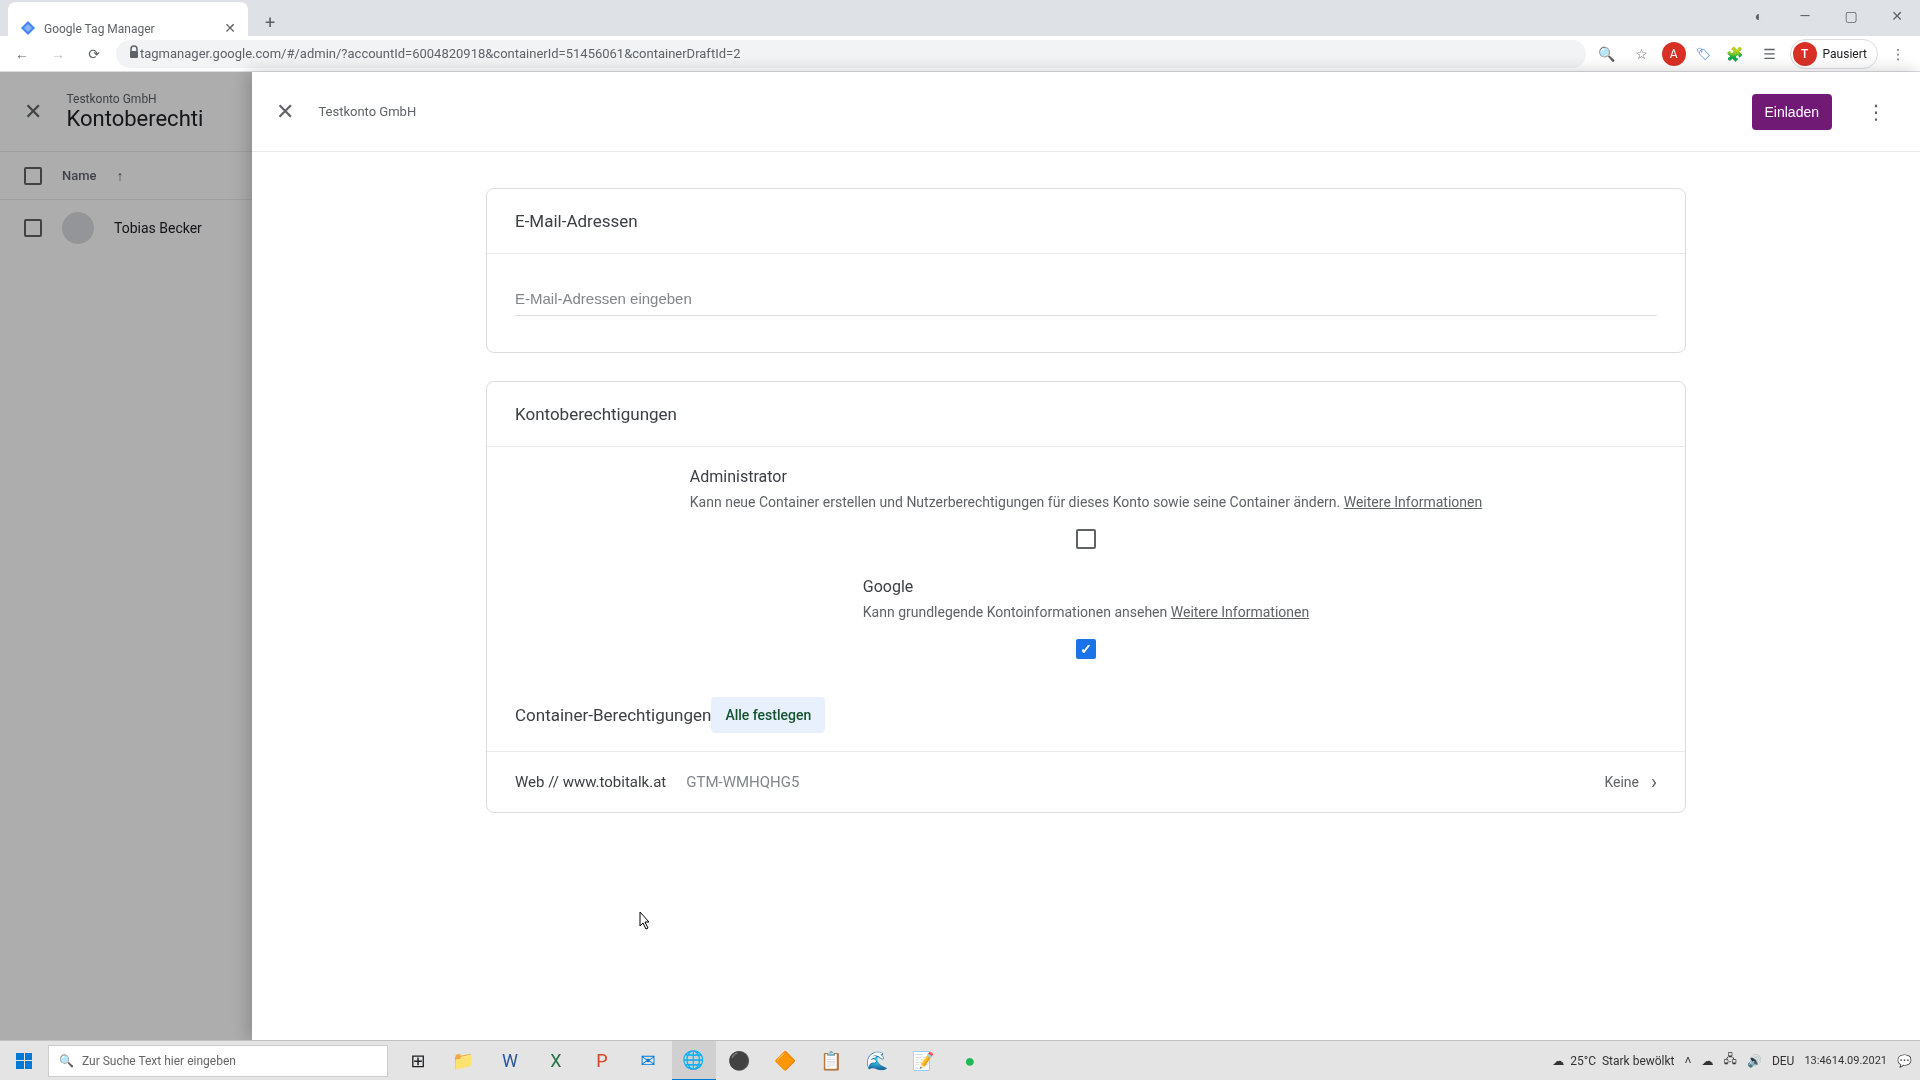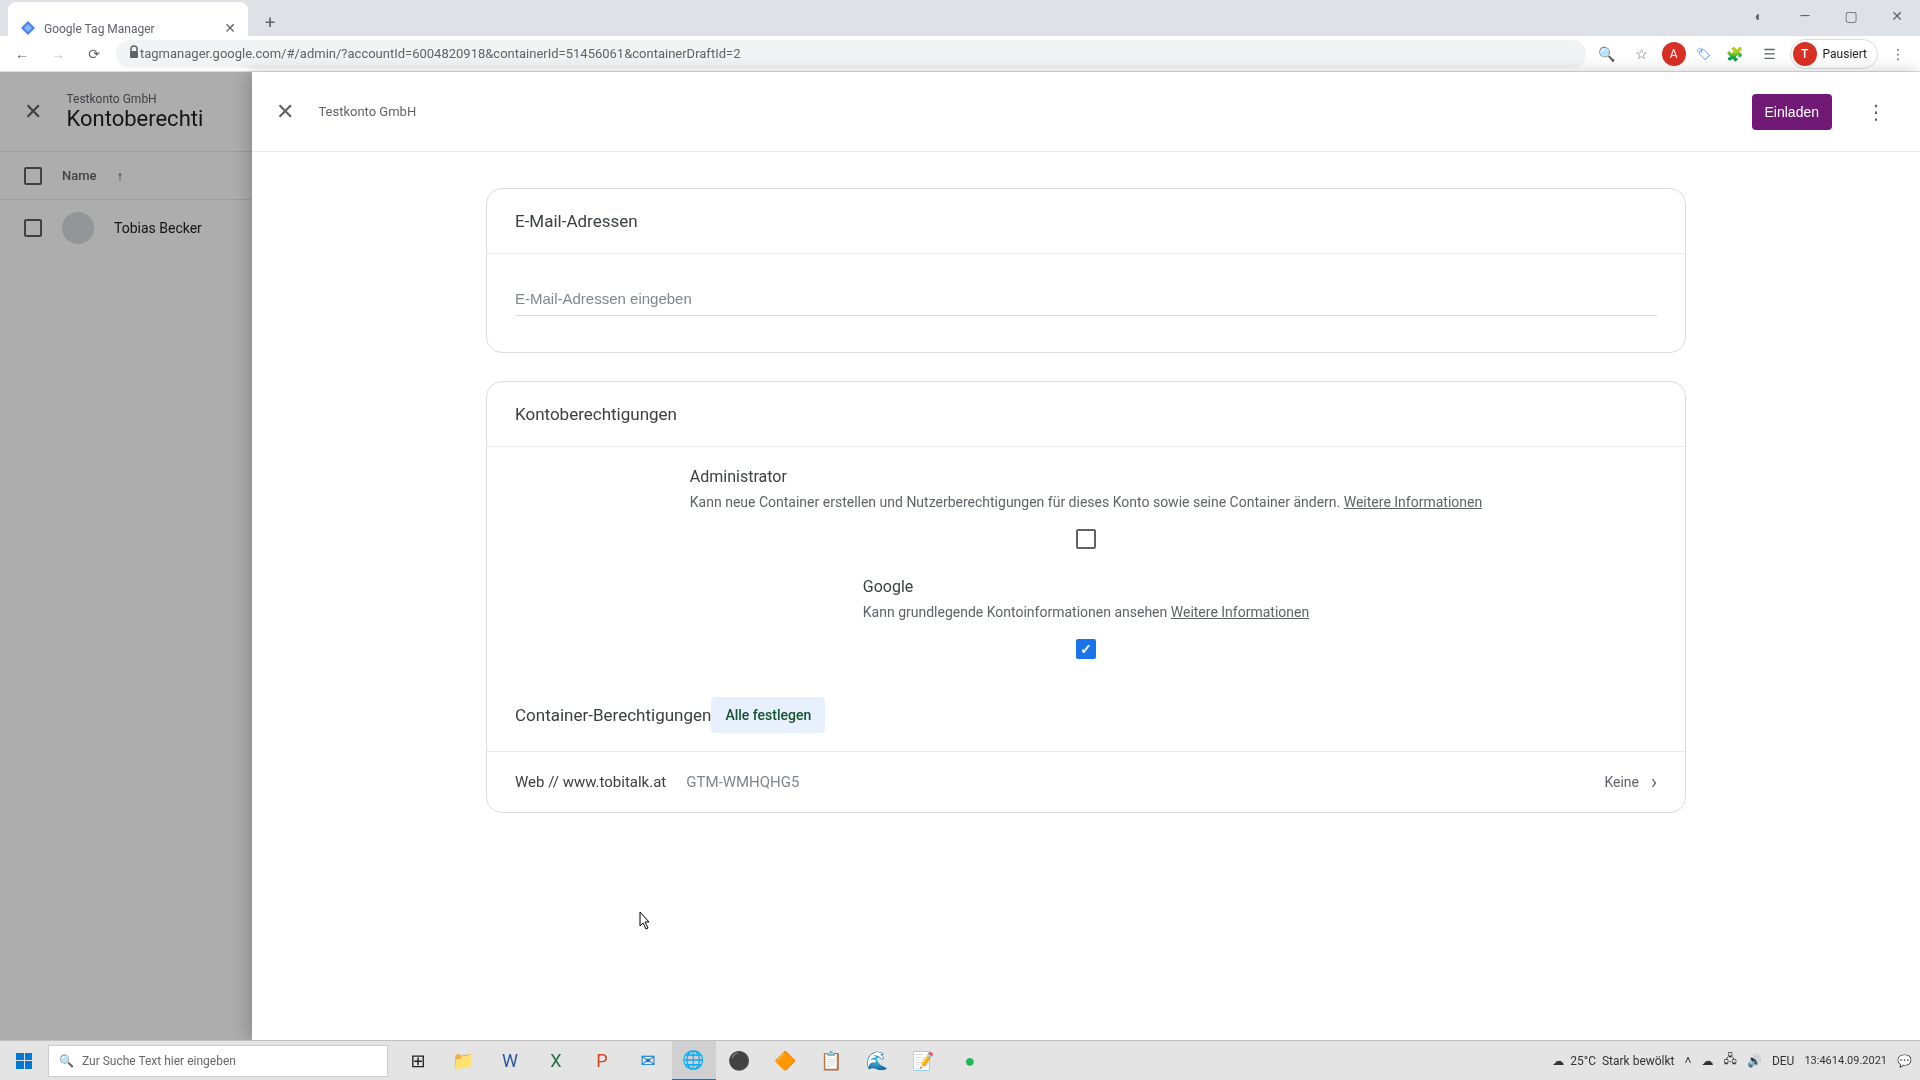--- a/index.html
+++ b/index.html
@@ -183,21 +183,21 @@
   .panel-body {
     flex: 1; overflow-y: auto;
     padding: 36px 0;
     display: flex; flex-direction: column; align-items: center;
     gap: 28px;
     background: #fff;
   }
   .card {
     width: 1200px;
     border: 1px solid #dadce0;
-    border-radius: 16px;
+    border-radius: 8px;
     background: #fff;
   }
   .card-section-title {
     padding: 22px 28px;
     font-size: 17px; color: #3c4043;
     border-bottom: 1px solid #e8eaed;
   }
   .email-input-wrap {
     padding: 28px 28px 36px;
   }

